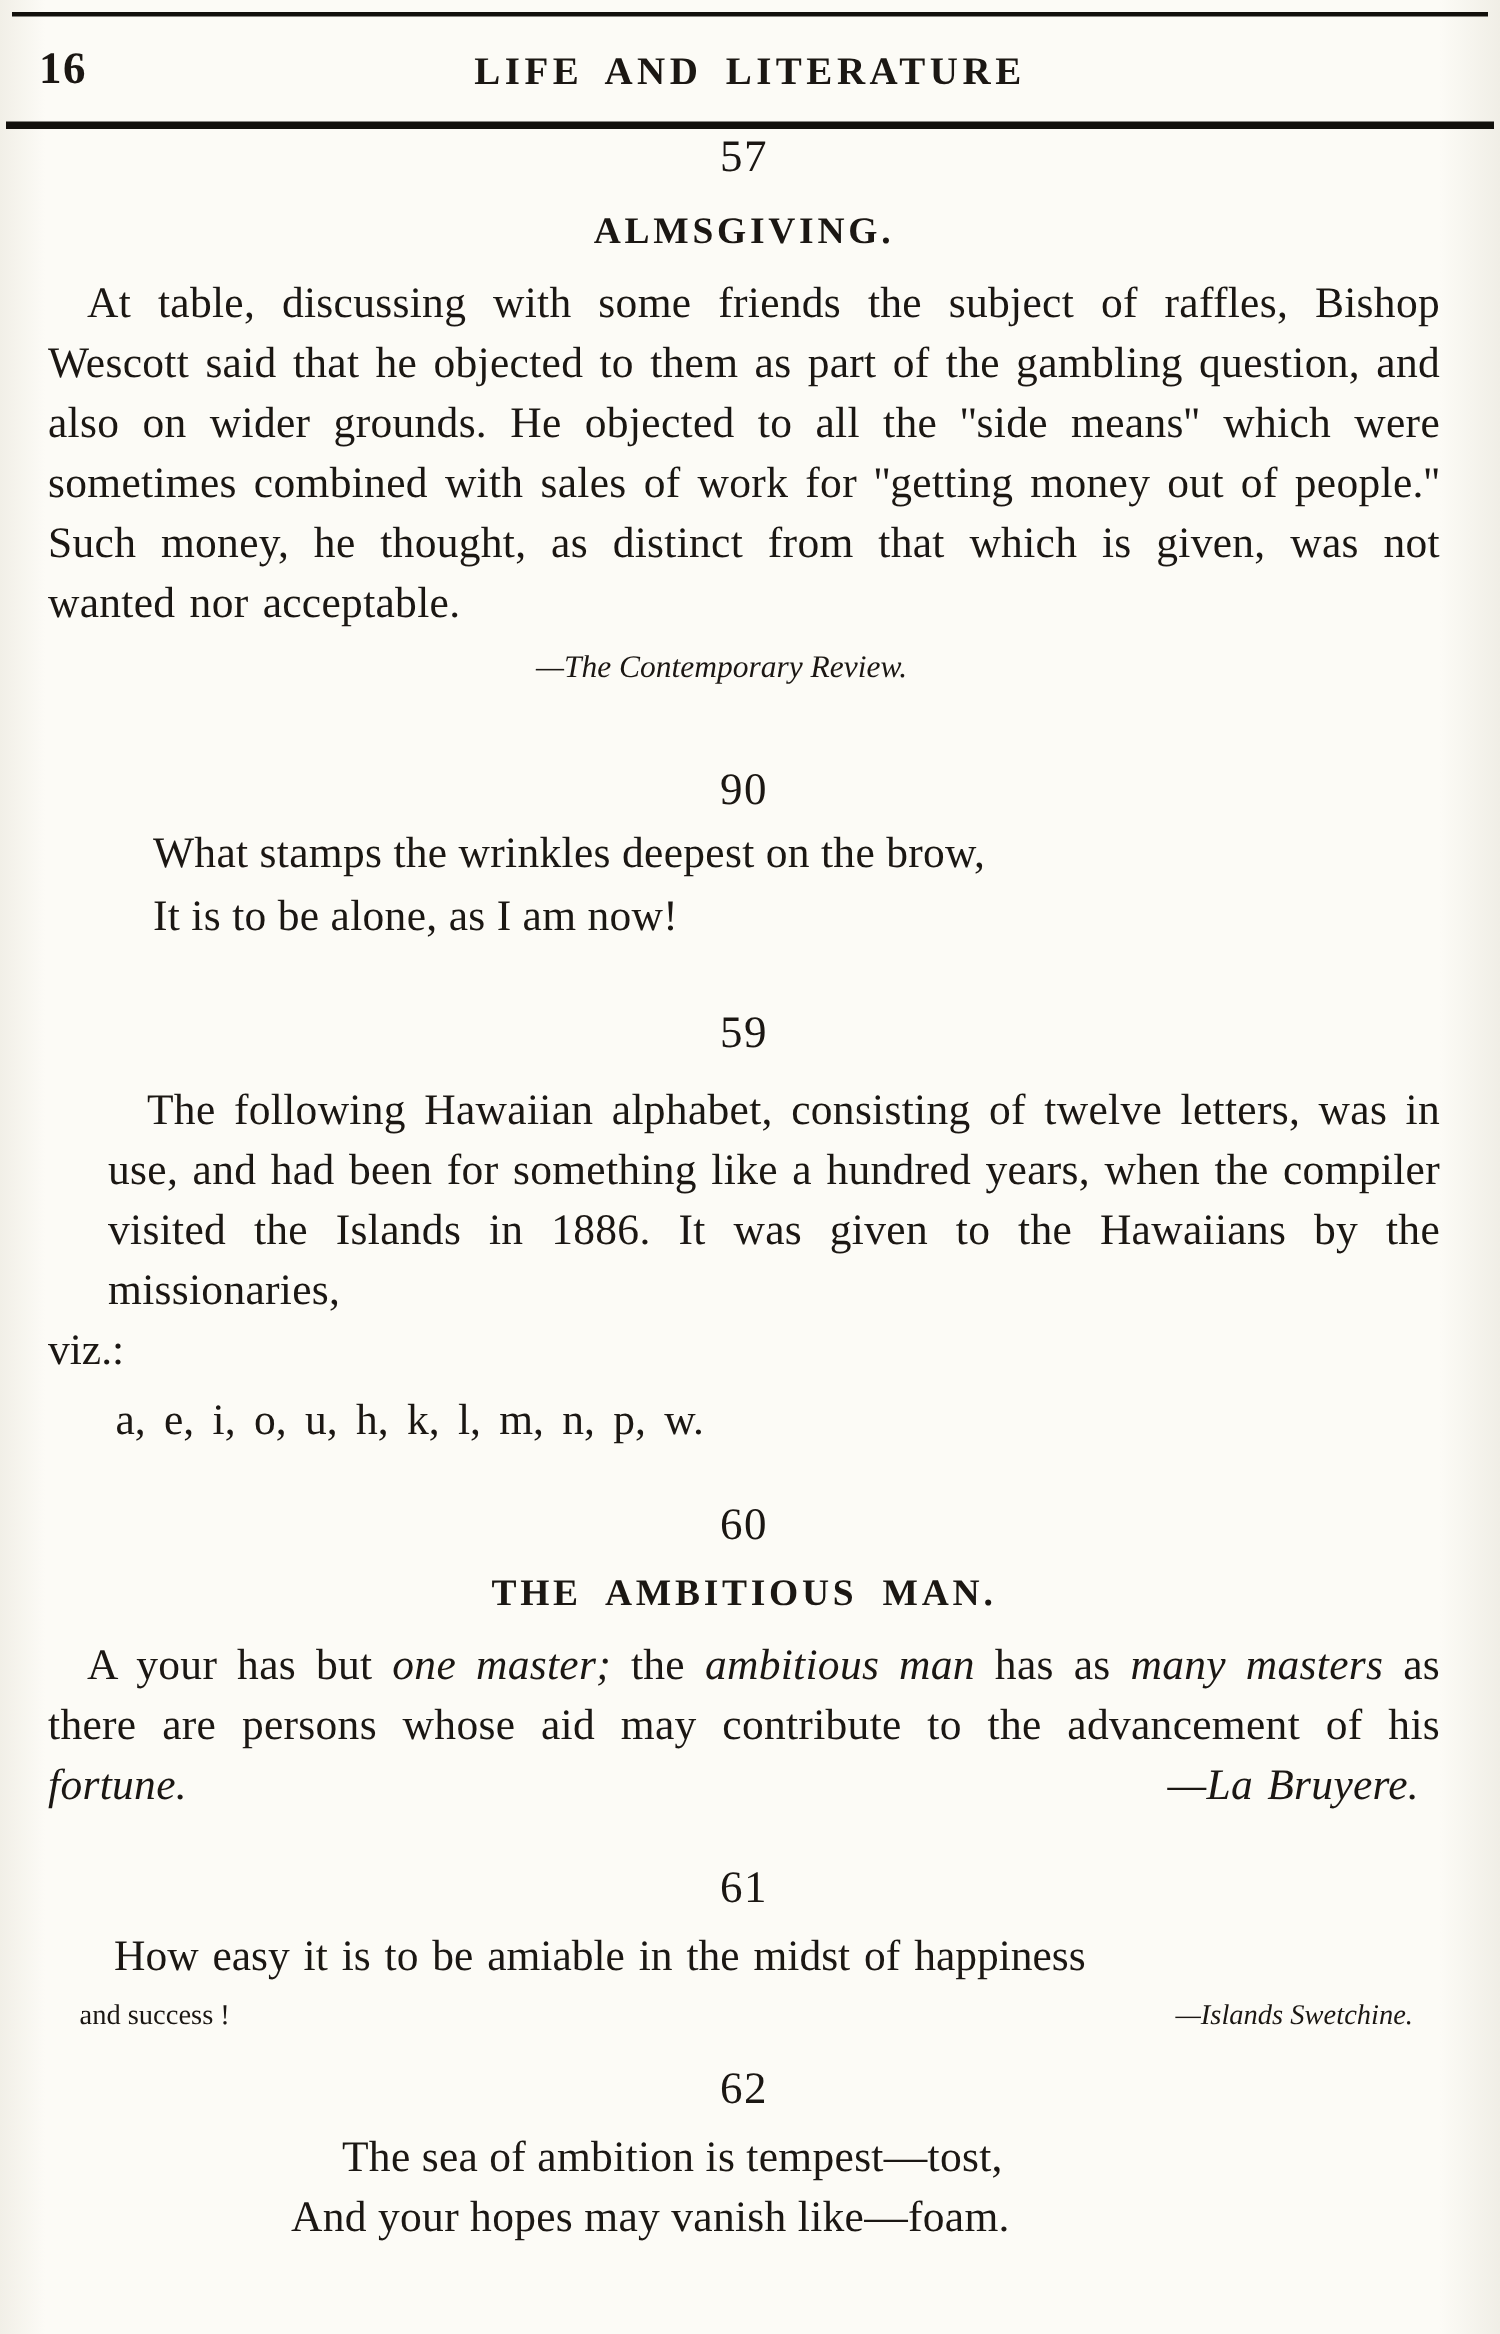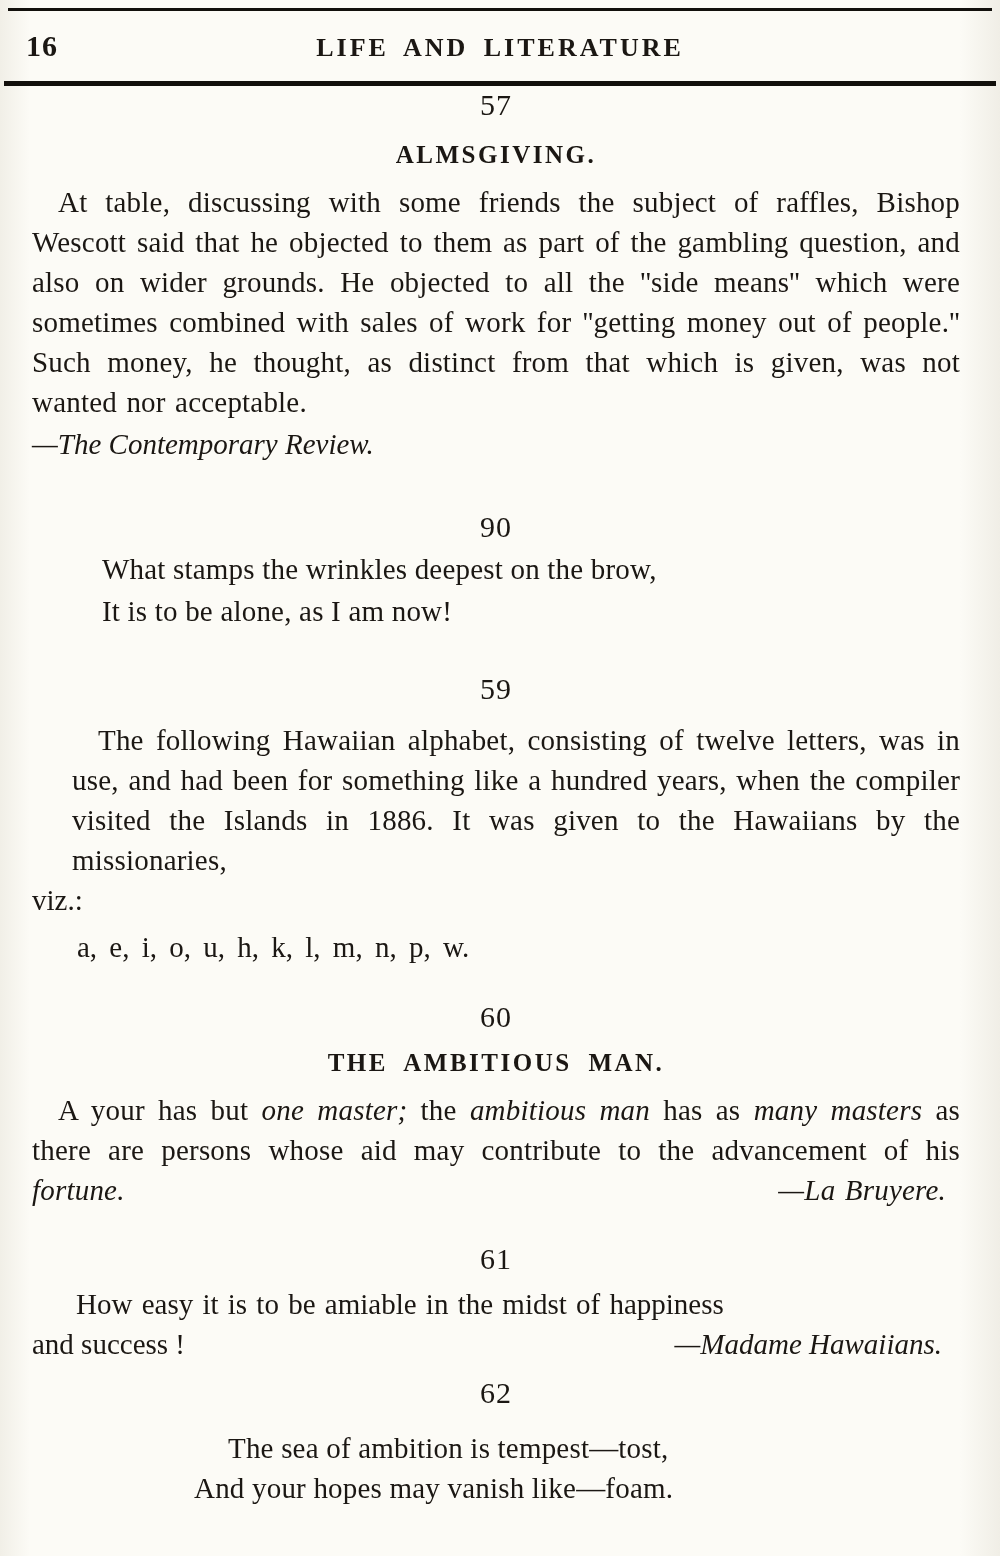--- a/index.html
+++ b/index.html
@@ -40,37 +40,37 @@
     text-align: center; font-size: 25px; line-height: 26px;
     font-weight: bold; letter-spacing: 2.5px; word-spacing: 8px;
   }
   .body {
     font-size: 29px; line-height: 40px;
     text-align: justify; word-spacing: 2px; letter-spacing: 0.2px;
   }
   .indent { text-indent: 26px; }
   .it { font-style: italic; }
 
-  .attr-line { text-align: left; padding-right: 30px; font-size: 29px; line-height: 40px; }
+  .attr-line { text-align: center; padding-right: 30px; font-size: 21px; line-height: 40px; }
 
   .verse { font-size: 29px; line-height: 42px; letter-spacing: 0.2px; }
   .verse-58 { padding-left: 70px; }
   .verse-62 { padding-left: 162px; line-height: 40px; }
   .verse-62 .vline1 { text-indent: 34px; }
 
   .viz-line { font-size: 29px; line-height: 40px; }
   .alpha-line { font-size: 29px; line-height: 42px; padding-left: 45px; word-spacing: 5px; }
 
   .para-rel { position: relative; }
   .para-attr { position: absolute; right: 14px; bottom: 0; font-style: italic; }
 
   .line161 { font-size: 29px; line-height: 40px; text-indent: 44px; word-spacing: 2px; }
   .row-split {
     display: flex; justify-content: space-between; align-items: flex-end;
-    font-size: 29px; line-height: 40px; padding-right: 18px;
+    font-size: 19px; line-height: 40px; padding-right: 18px; margin-left: 21px;
   }
 
   
   .e57 .num { }
   .e57 .heading { margin-top: 18px; }
   .e57 .body { margin-top: 14px; }
   .e57 .attr-line { margin-top: 2px; }
 
   .e58 .num { margin-top: 44px; }
   .e58 .verse { margin-top: 2px; }
@@ -80,21 +80,21 @@
   .e59 .alpha-line { margin-top: 6px; }
 
   .e60 .num { margin-top: 30px; }
   .e60 .heading { margin-top: 14px; }
   .e60 .body { margin-top: 14px; }
 
   .e61 .num { margin-top: 30px; }
   .e61 .line161 { margin-top: 6px; }
 
   .e62 .num { margin-top: 10px; }
-  .e62 .verse { margin-top: 16px; }
+  .e62 .verse { margin-top: 6px; }
 </style>
 </head>
 <body>
 
 <div class="page">
 
   <div class="rule rule-top"></div>
 
   <header class="running-head">
     <span class="page-num">16</span>
@@ -133,21 +133,21 @@
       <div class="num">60</div>
       <div class="heading">THE AMBITIOUS MAN.</div>
       <p class="body indent para-rel"><span>A your has but </span><span class="it">one master;</span><span> the </span><span class="it">ambitious man</span><span> has as </span><span class="it">many masters</span><span> as there are persons whose aid may contribute to the advancement of his </span><span class="it">fortune.</span><span class="para-attr">—La Bruyere.</span></p>
     </section>
 
     <section class="entry e61">
       <div class="num">61</div>
       <div class="line161">How easy it is to be amiable in the midst of happiness</div>
       <div class="row-split">
         <span>and success !</span>
-        <span class="it">—Madame Hawaiians.</span>
+        <span class="it">—Islands Swetchine.</span>
       </div>
     </section>
 
     <section class="entry e62">
       <div class="num">62</div>
       <div class="verse verse-62">
         <div class="vline1">The sea of ambition is tempest—tost,</div>
         <div>And your hopes may vanish like—foam.</div>
       </div>
     </section>

